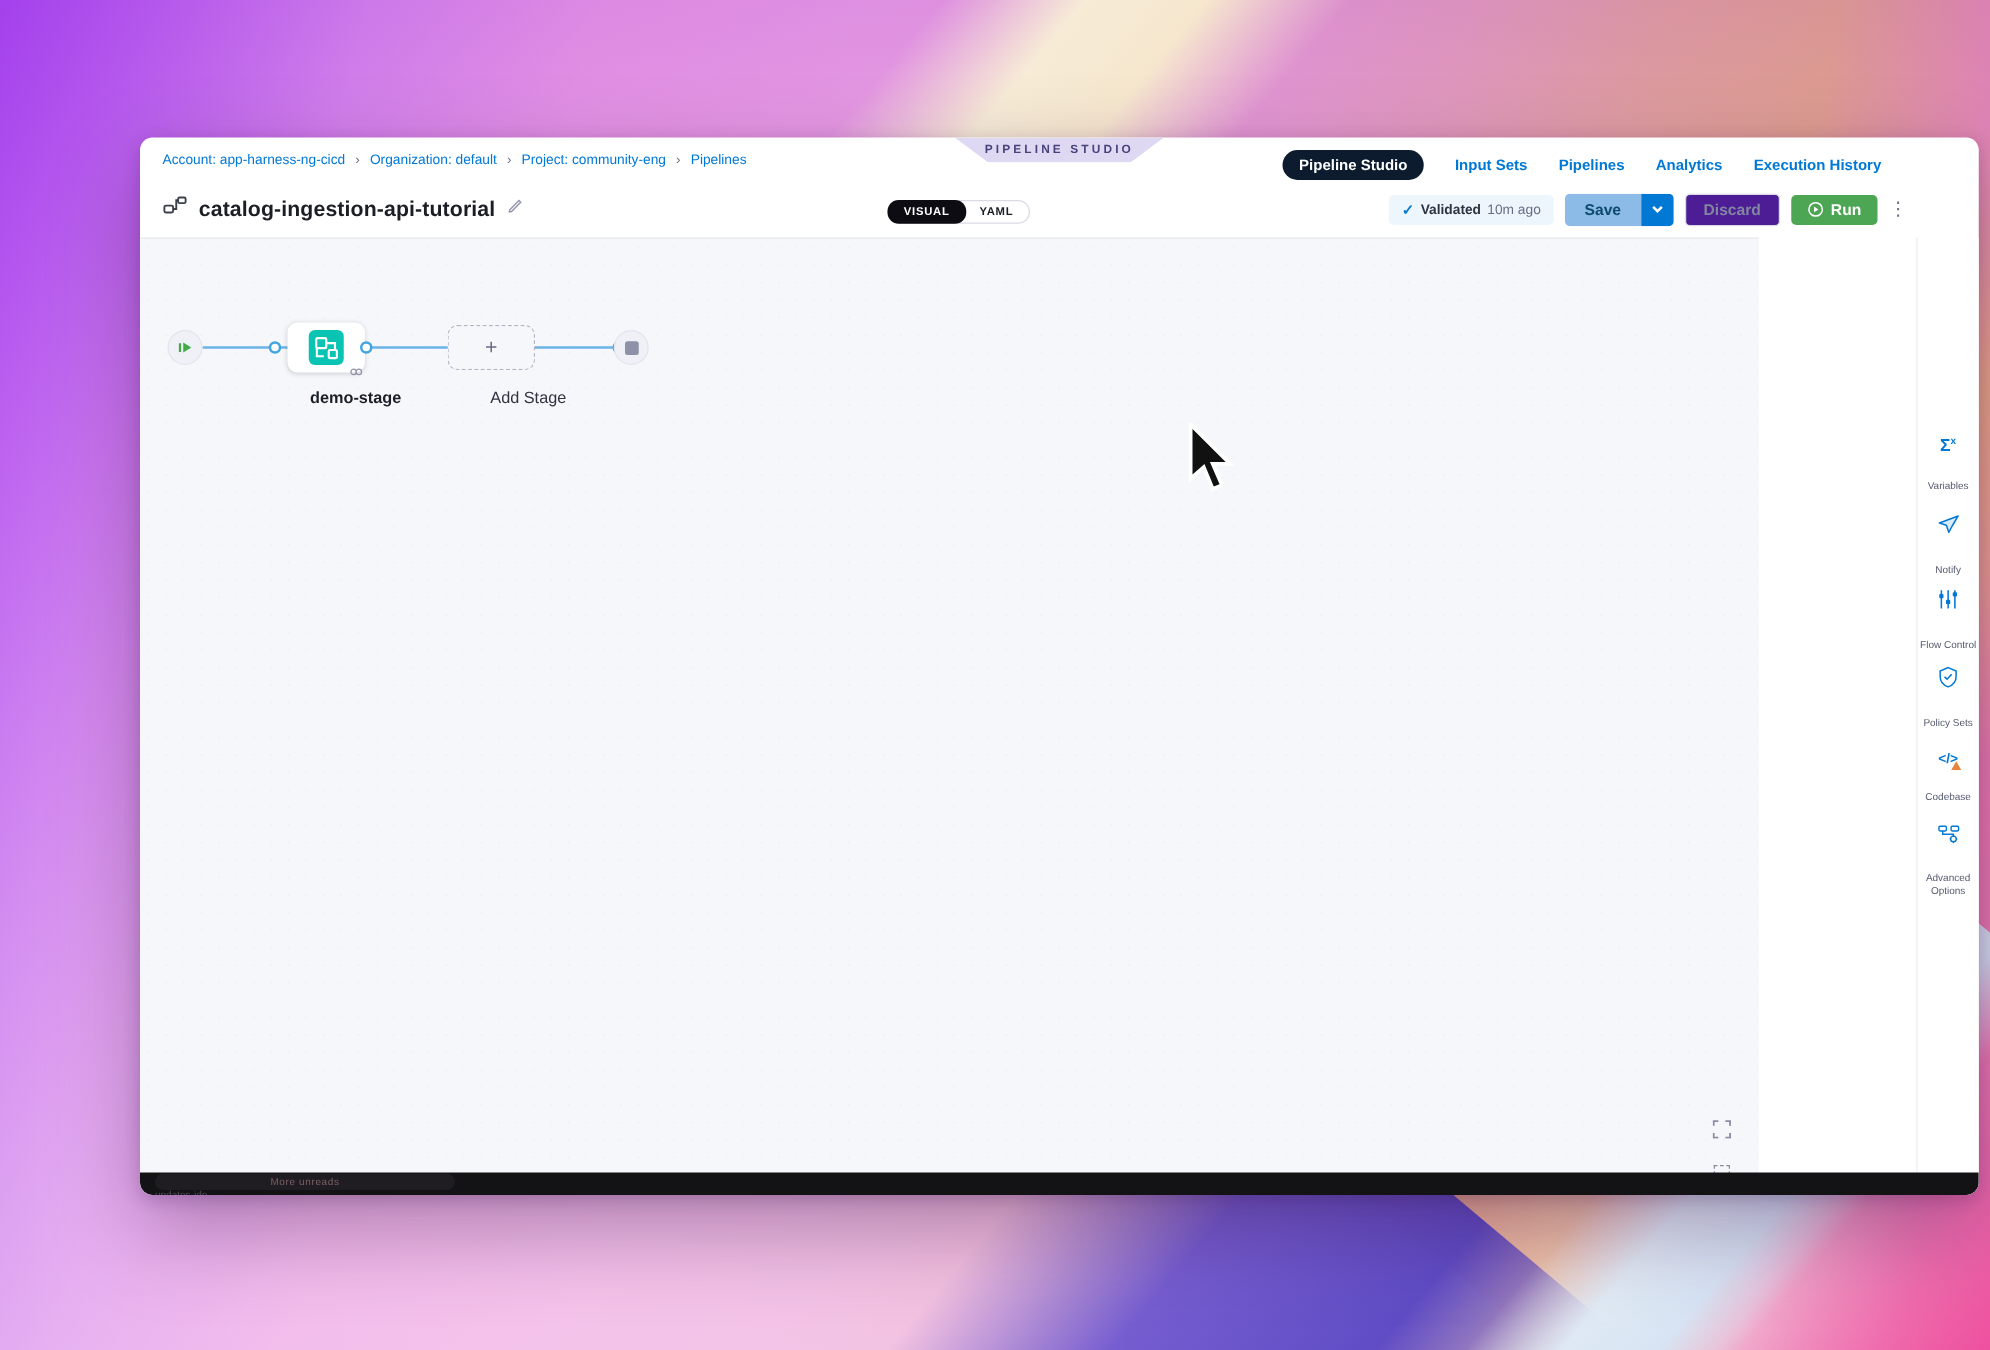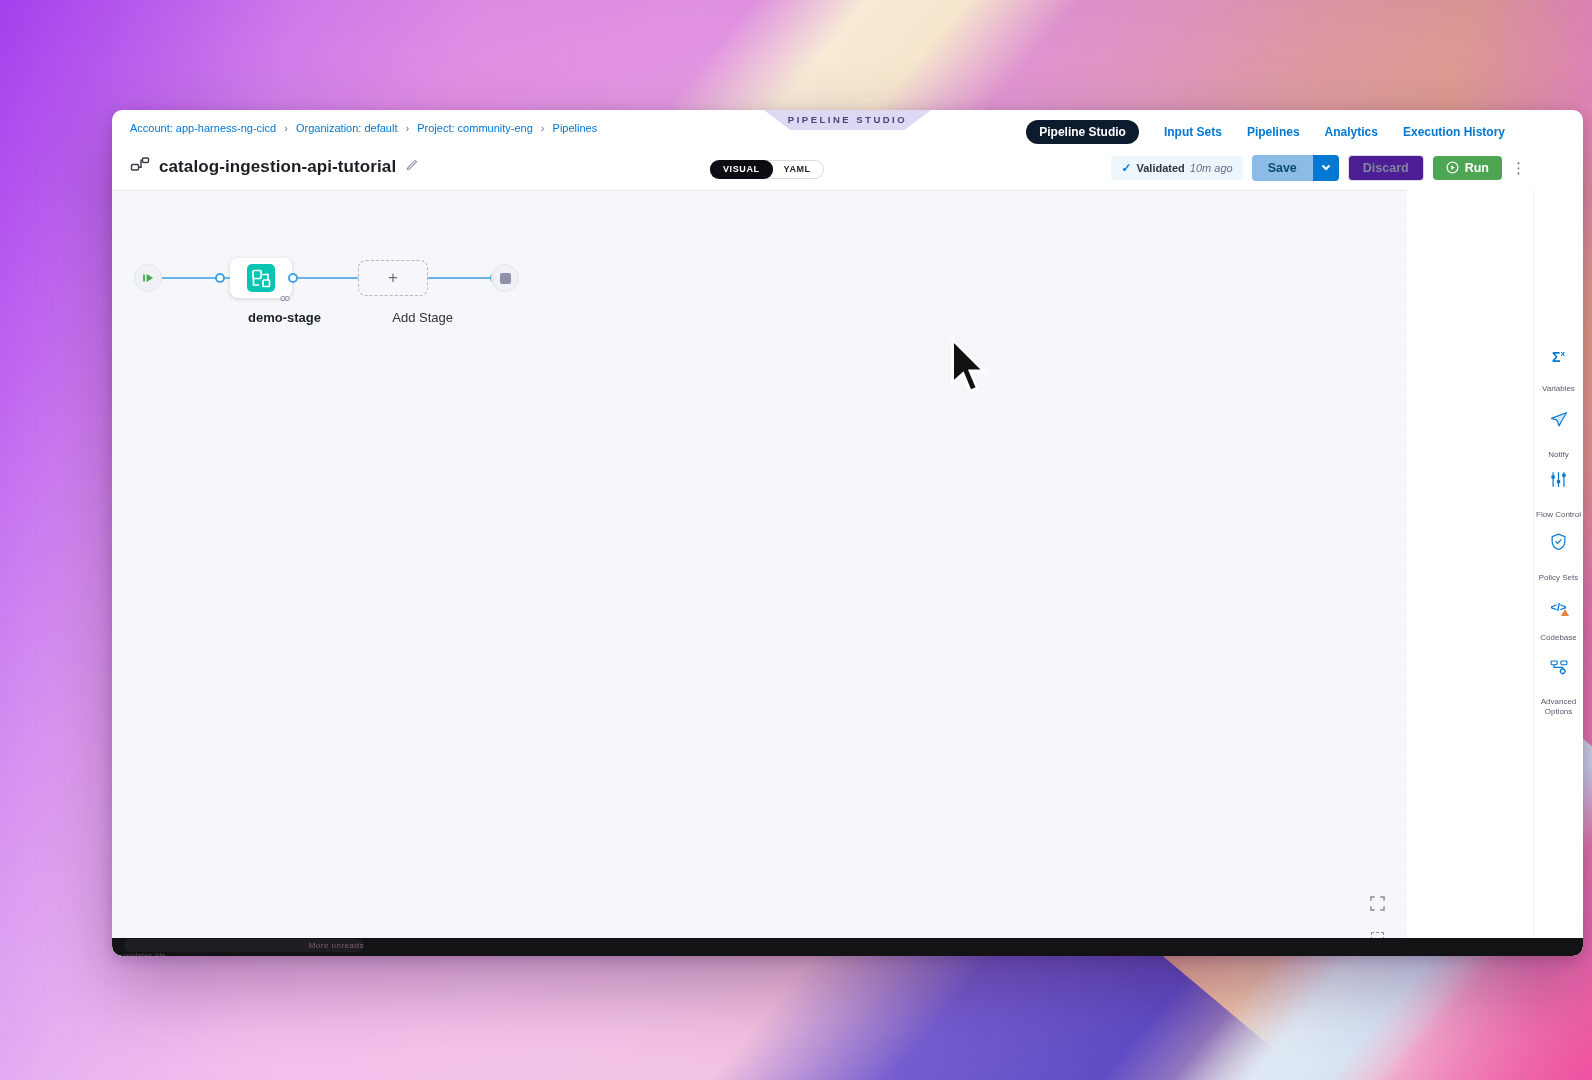--- a/index.html
+++ b/index.html
@@ -41,21 +41,21 @@
 
   .toggle { position:absolute; left:598px; top:50px; display:flex; align-items:flex-start;
     background:#fff; border:1px solid #d9dae5; border-radius:10px; height:19px; }
   .toggle .seg { font-size:9px; font-weight:bold; letter-spacing:0.6px; padding:0 12px; line-height:17px; color:#1b1e24; }
   .toggle .seg.active { background:#0c0c12; color:#fff; border-radius:9px; height:19px; line-height:19px; margin:-1px; padding:0 13px; }
 
   .actions { position:absolute; right:60px; top:44px; display:flex; align-items:center; gap:9px; height:27px; }
   .validated { display:flex; align-items:center; gap:5px; background:#eef6fd; border-radius:4px; padding:5px 10px; font-size:11px; }
   .validated .check { color:#0278d5; font-weight:bold; font-size:12px; }
   .validated .vlabel { font-weight:bold; color:#2f3342; }
-  .validated .vtime { color:#6b6d85;font-style:italic; }
+  .validated .vtime { color:#6b6d85; }
   .save-split { display:flex; border-radius:4px; overflow:hidden; cursor:pointer; }
   .save-main { background:#8cbbe8; color:#0c4a6e; font-weight:bold; font-size:12.5px; padding:6px 16px; }
   .save-caret { background:#0278d5; width:26px; display:flex; align-items:center; justify-content:center; }
   .btn-discard { background:#4c1d95; border:1px solid #d9dae5; border-radius:4px; color:#8286a0;
     font-weight:bold; font-size:12.5px; padding:5px 14px; cursor:pointer; }
   .btn-run { background:#4da653; border:none; border-radius:4px; color:#fff; font-weight:bold; font-size:12.5px;
     padding:5px 13px; display:flex; align-items:center; gap:6px; cursor:pointer; }
   .kebab { color:#6b6d85; font-size:15px; width:12px; text-align:center; cursor:pointer; line-height:1; }
 
   
@@ -91,21 +91,21 @@
   .si-0 { top:158px; } .si-1 { top:221px; } .si-2 { top:281px; } .si-3 { top:343px; } .si-4 { top:407px; } .si-5 { top:469px; }
   .sigma { font-size:14px; font-weight:bold; color:#0278d5; line-height:1;text-align:right; }
   .sigma sup { font-size:8px; }
   .code-glyph { font-size:11px; font-weight:bold; color:#0278d5; line-height:1; position:relative; display:inline-block; }
   .code-warn { position:absolute; right:-3px; bottom:-3px; width:0; height:0;
     border-left:4px solid transparent; border-right:4px solid transparent; border-bottom:7px solid #e8833a; }
 
   
   .footer { position:absolute; left:0; right:0; bottom:0; height:18px; background:#131316; border-radius:0 0 10px 10px; overflow:hidden; }
   .unreads-pill { position:absolute; left:12px; top:1px; width:240px; height:13px; background:#201d22; border-radius:7px;
-    color:#7d5f66; font-size:8px; text-align:right; line-height:13px; letter-spacing:0.5px; }
+    color:#7d5f66; font-size:8px; text-align:center; line-height:13px; letter-spacing:0.5px; }
   .partial-text { position:absolute; left:12px; top:13px; font-size:8px; color:#514c58; }
 
   .cursor { position:absolute; left:948px; top:338px; pointer-events:none; }
 </style>
 </head>
 <body>
 
 <div class="bg">
   <div class="stripe stripe-cream"></div>
   <div class="stripe stripe-peach"></div>

